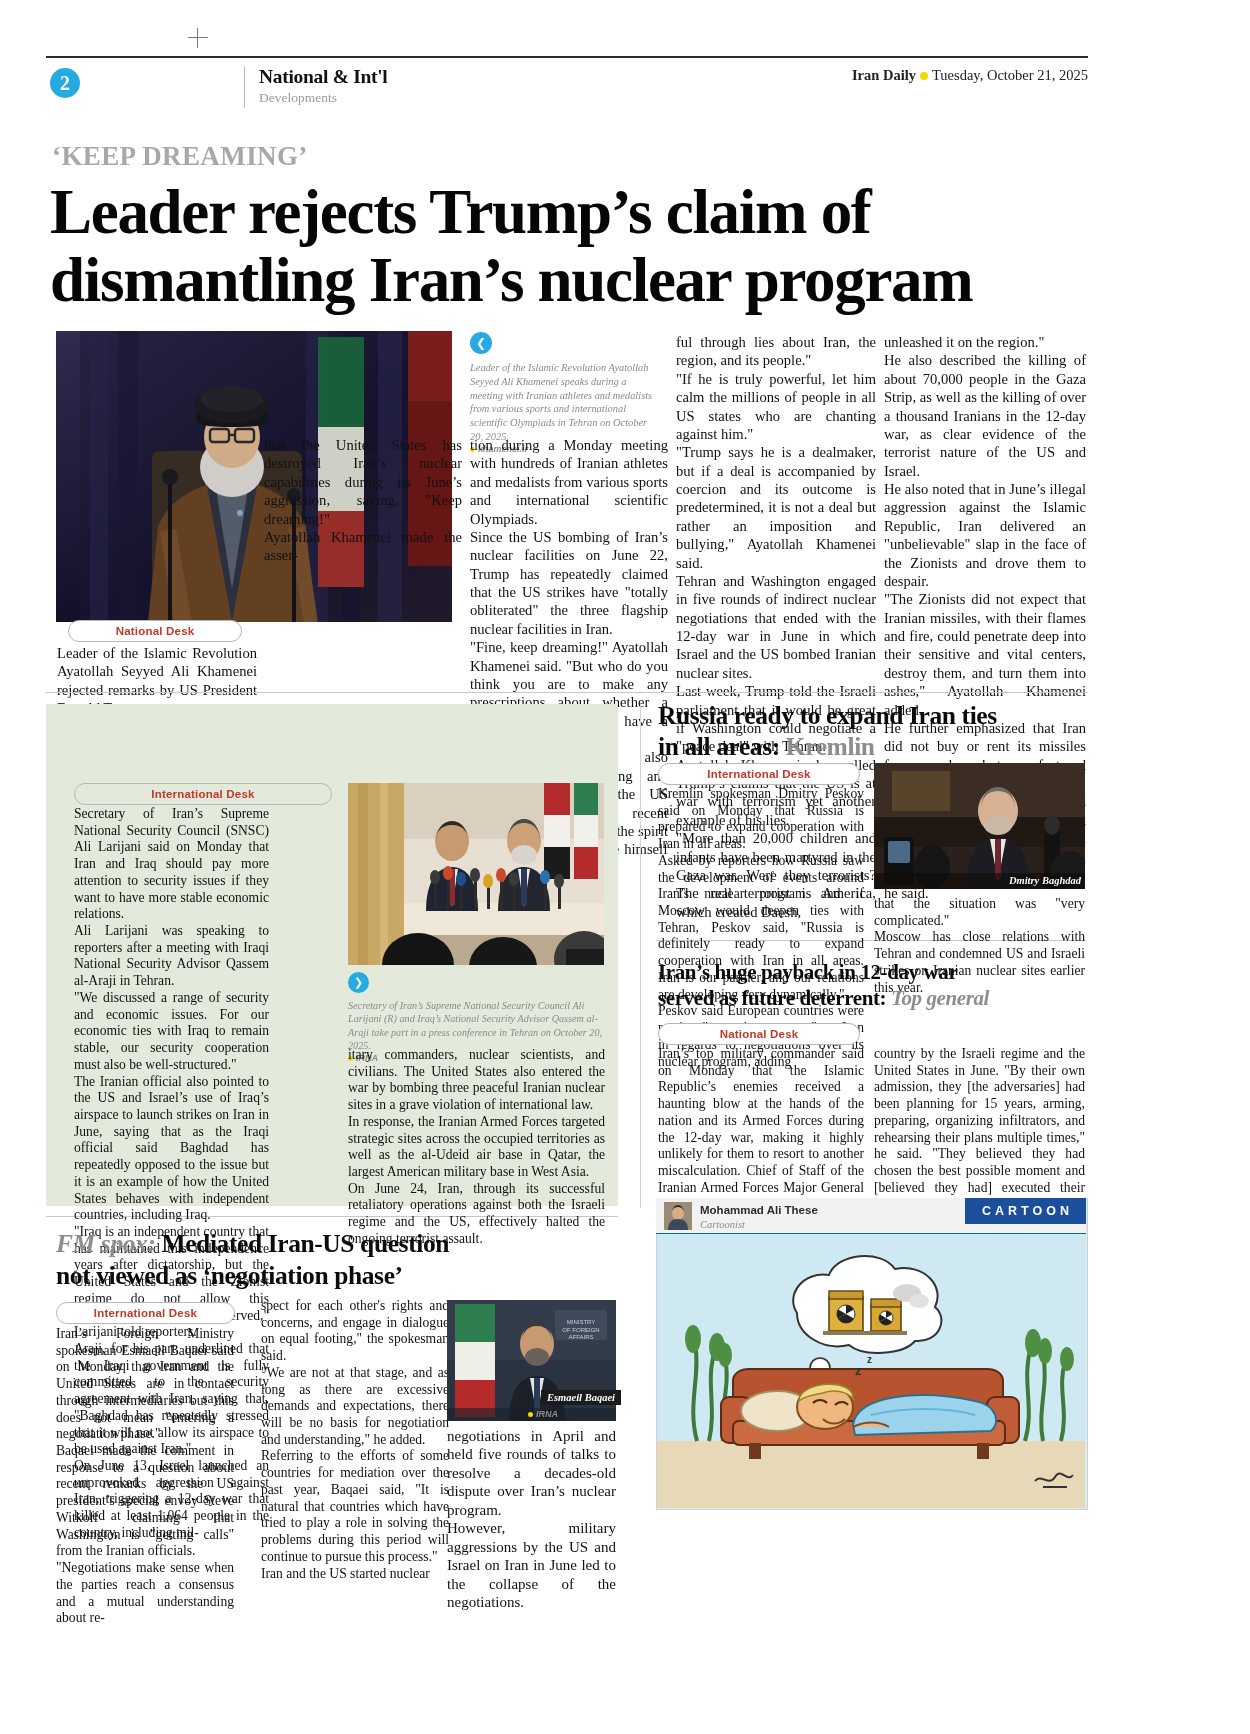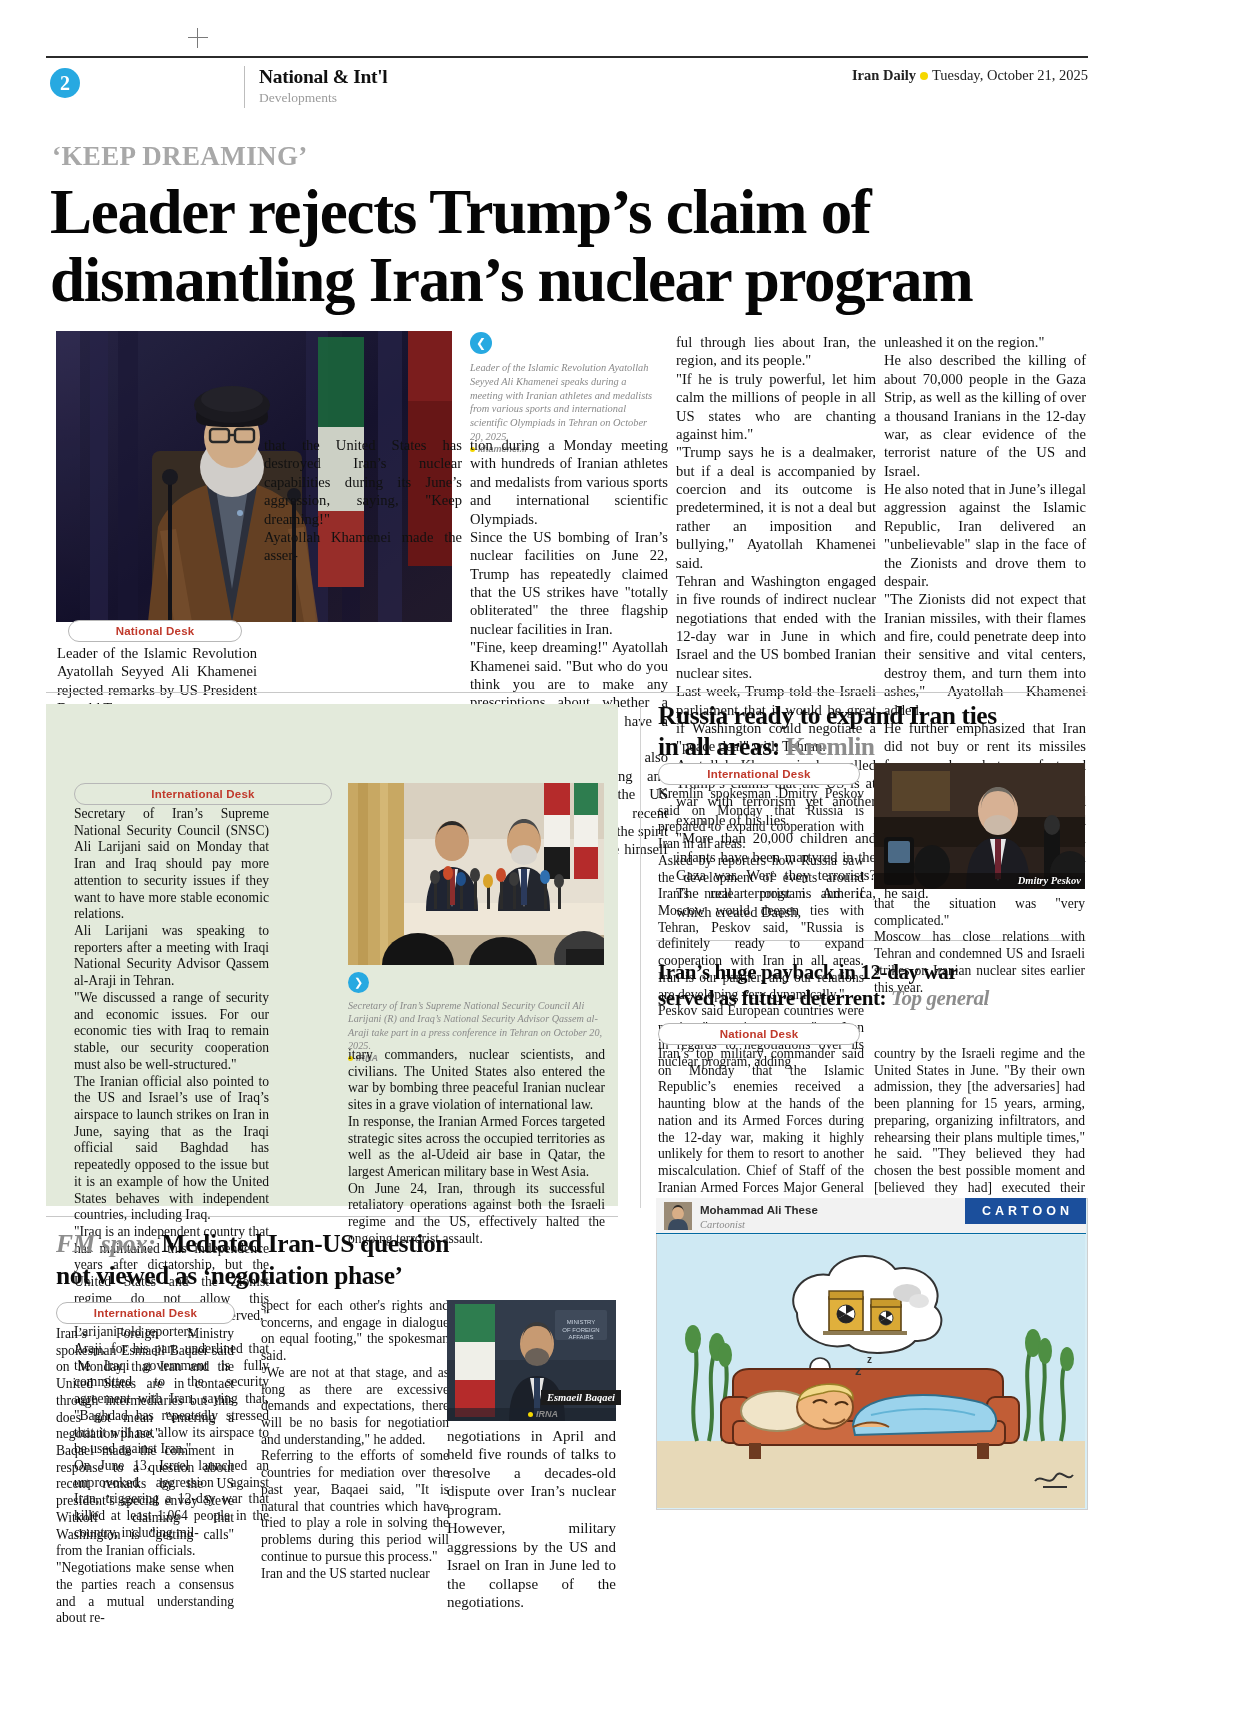--- a/index.html
+++ b/index.html
@@ -561,21 +561,21 @@
 
       <rect x="10" y="74" width="30" height="48" rx="4" fill="#111"></rect>
       <rect x="14" y="78" width="22" height="22" rx="2" fill="#4b6a86"></rect>
       <ellipse cx="58" cy="104" rx="18" ry="22" fill="#161616"></ellipse>
       <rect x="170" y="66" width="16" height="60" rx="3" fill="#131313"></rect>
       <ellipse cx="178" cy="62" rx="8" ry="10" fill="#2d2d2d"></ellipse>
       <ellipse cx="196" cy="110" rx="20" ry="22" fill="#1a1a1a"></ellipse>
       <rect x="0" y="110" width="211" height="16" fill="#100c0a" opacity="0.65"></rect>
     </svg>
   </div>
-  <div class="kr-caption">Dmitry Peskov</div>
+  <div class="kr-caption">Dmitry Baghdad</div>
   <div class="kr-col-2" style="white-space:pre-line;">that the situation was "very complicated."
 Moscow has close relations with Tehran and condemned US and Israeli strikes on Iranian nuclear sites earlier this year.</div>
 
   <div class="gen-head">
     <span>Iran’s huge payback in 12-day war</span><br>
     <span>served as future deterrent:</span>
     <span class="who">Top general</span>
   </div>
   <div class="desk-badge badge-nat-2">National Desk</div>
   <div class="gen-col-1" style="white-space:pre-line;">Iran’s top military commander said on Monday that the Islamic Republic’s enemies received a haunting blow at the hands of the nation and its Armed Forces during the 12-day war, making it highly unlikely for them to resort to another miscalculation. Chief of Staff of the Iranian Armed Forces Major General Abdolrahim Mousavi made the remarks during a webinar, basing his forecast on the quality of the country’s defensive and retaliatory response to the unlawful war that was imposed on the</div>

